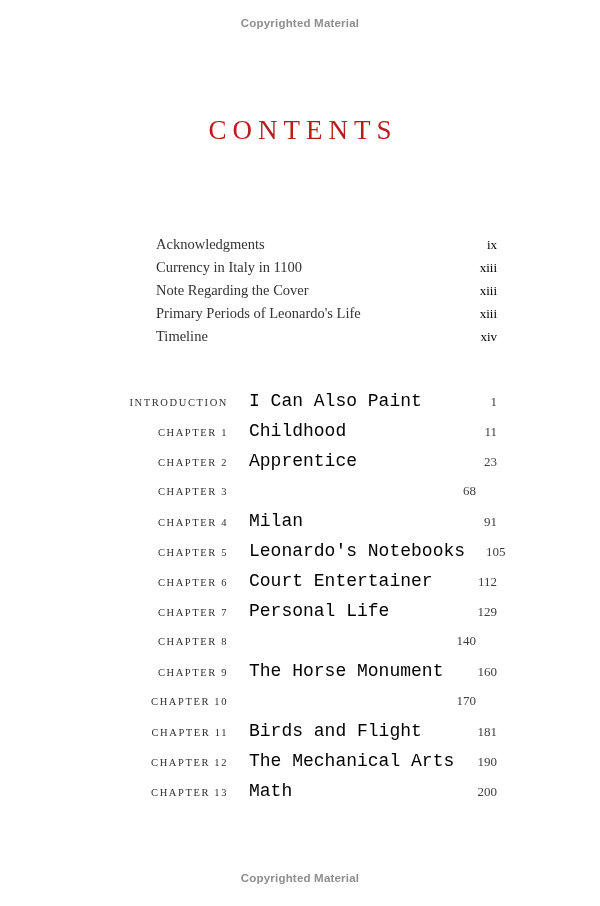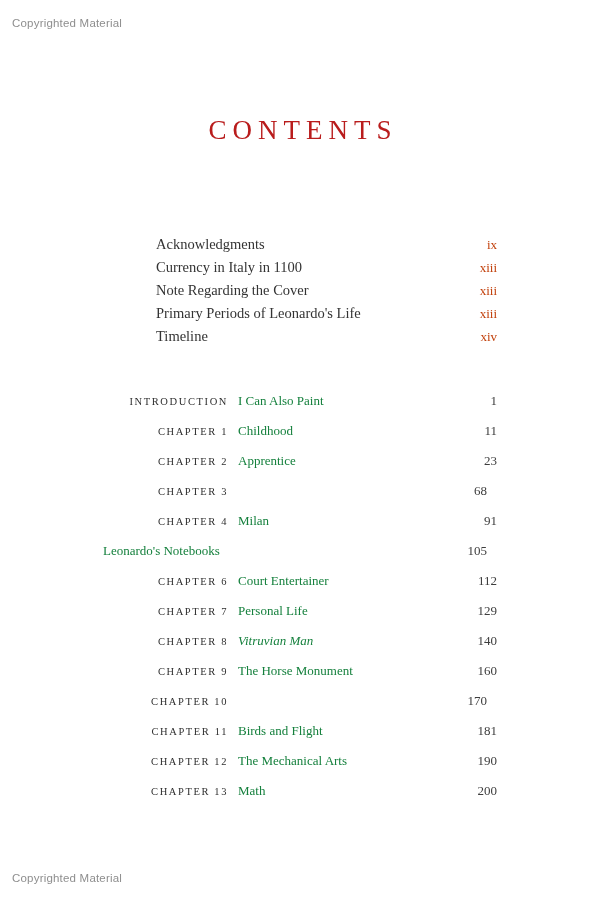--- a/index.html
+++ b/index.html
@@ -10,24 +10,25 @@
   .page {
     position: relative;
     width: 600px;
     height: 906px;
     background: #ffffff;
     font-family: "Liberation Serif", serif;
     overflow: hidden;
   }
   .copyright-banner {
     position: absolute;
-    left: 12px;
+    left: 0;
     right: 0;
+    text-align: center;
     font-family: "Liberation Sans", sans-serif;
-    font-weight: normal;
+    font-weight: bold;
     font-size: 11.5px;
     color: #8e8e8e;
     letter-spacing: 0.2px;
   }
   .copyright-banner.top { top: 17px; }
   .copyright-banner.bottom { top: 872px; }
 
   .toc-title {
     position: absolute;
     top: 114px;
@@ -56,48 +57,49 @@
     align-items: baseline;
     height: 23px;
     line-height: 23px;
   }
   .fm-title {
     font-size: 14.5px;
     color: #333333;
   }
   .fm-page {
     font-size: 13px;
-    color: #c2410c;
+    color: #000000;
   }
 
   .chapters {
     position: absolute;
     top: 386px;
     left: 103px;
     width: 394px;
   }
   .ch-row {
     display: grid;
     grid-template-columns: 125px 1fr auto;
-    column-gap: 10px;
+    column-gap: 21px;
     height: 30px;
     line-height: 30px;
     align-items: baseline;
   }
   .ch-label {
     text-align: right;
     font-size: 10.5px;
     letter-spacing: 1.6px;
     color: #2f2f2f;
     font-variant: small-caps;
   }
   .ch-title {
-    font-size: 13px;
-    color: #15803d;
+    font-size: 18px;
+    color: #000000;
     white-space: nowrap;
+    font-family: Liberation Mono, monospace;
   }
   .ch-title.em { font-style: italic; }
   .ch-page {
     text-align: right;
     font-size: 13px;
     color: #3d3d3d;
   }
 </style>
 </head>
 <body>
@@ -150,36 +152,36 @@
     <div class="ch-row">
       <span class="ch-label">CHAPTER 3</span>
       <span class="ch-page">68</span>
     </div>
     <div class="ch-row">
       <span class="ch-label">CHAPTER 4</span>
       <span class="ch-title">Milan</span>
       <span class="ch-page">91</span>
     </div>
     <div class="ch-row">
+      <span class="ch-label">CHAPTER 5</span>
       <span class="ch-title">Leonardo's Notebooks</span>
       <span class="ch-page">105</span>
     </div>
     <div class="ch-row">
       <span class="ch-label">CHAPTER 6</span>
       <span class="ch-title">Court Entertainer</span>
       <span class="ch-page">112</span>
     </div>
     <div class="ch-row">
       <span class="ch-label">CHAPTER 7</span>
       <span class="ch-title">Personal Life</span>
       <span class="ch-page">129</span>
     </div>
     <div class="ch-row">
       <span class="ch-label">CHAPTER 8</span>
-      <span class="ch-title em">Vitruvian Man</span>
       <span class="ch-page">140</span>
     </div>
     <div class="ch-row">
       <span class="ch-label">CHAPTER 9</span>
       <span class="ch-title">The Horse Monument</span>
       <span class="ch-page">160</span>
     </div>
     <div class="ch-row">
       <span class="ch-label">CHAPTER 10</span>
       <span class="ch-page">170</span>

